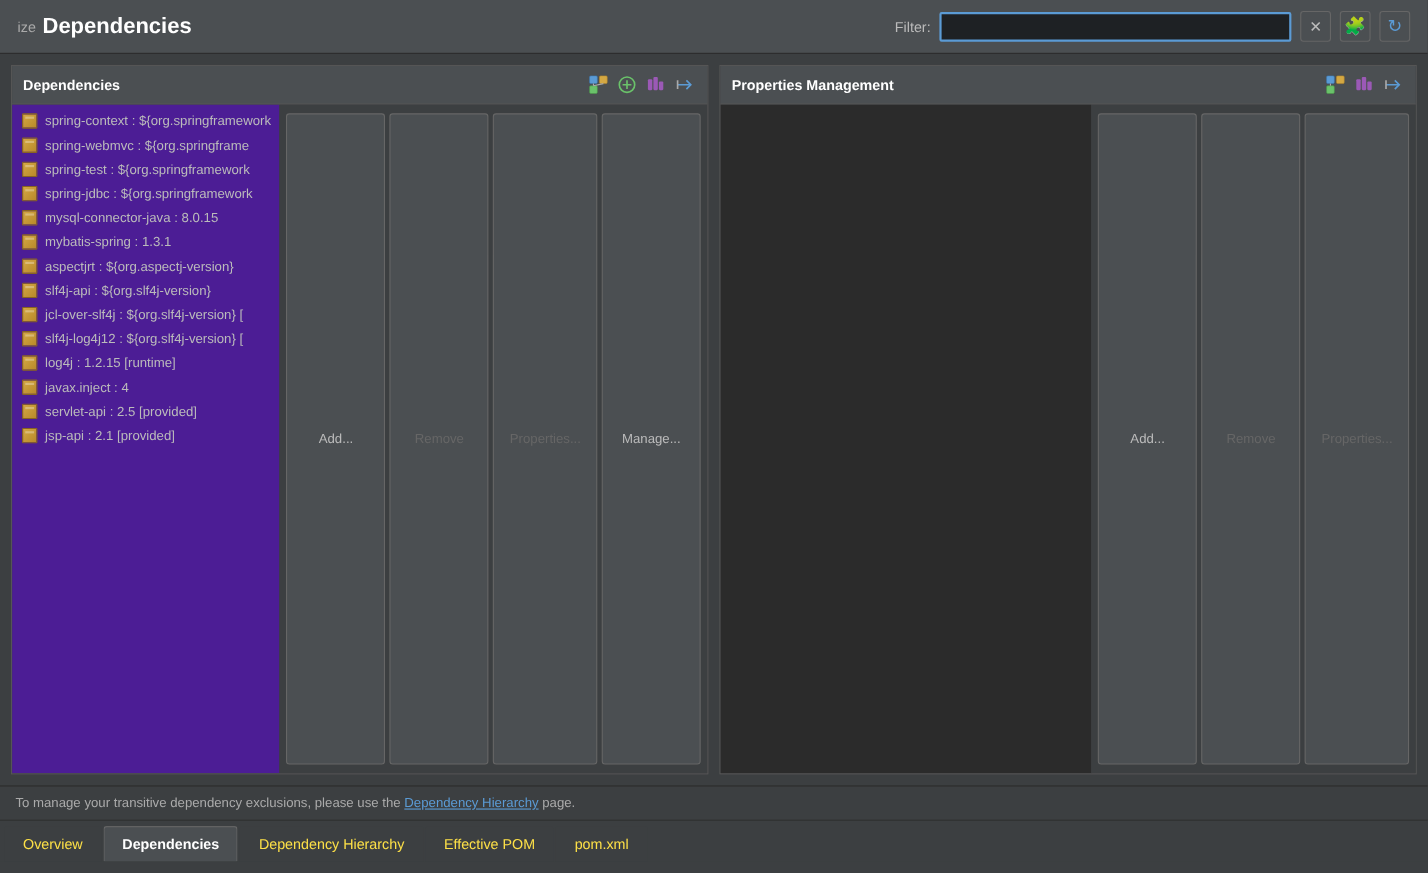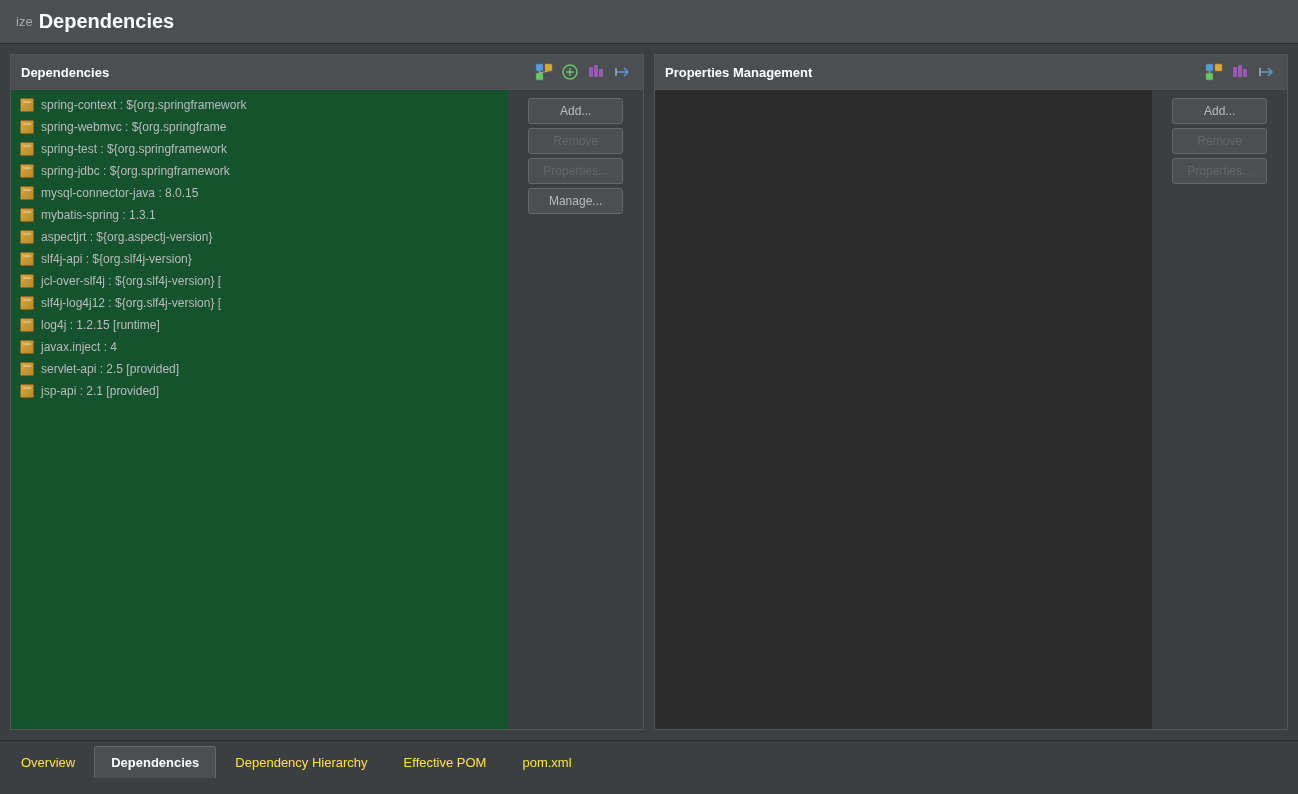--- a/index.html
+++ b/index.html
@@ -129,21 +129,21 @@
     }
 
     .panel-body {
       display: flex;
       flex: 1;
       overflow: hidden;
     }
 
     .dep-list {
       flex: 1;
-      background: #14532d;
+      background: #4c1d95;
       overflow-y: auto;
       padding: 4px 0;
     }
 
     .dep-item {
       padding: 3px 8px;
       display: flex;
       align-items: center;
       gap: 6px;
       cursor: pointer;
@@ -176,23 +176,23 @@
       position: absolute;
       top: 2px;
       left: 2px;
       right: 2px;
       height: 2px;
       background: rgba(255,255,255,0.3);
     }
 
     .action-buttons {
       display: flex;
-      flex-direction: column;
+      flex-direction: row;
       gap: 4px;
-      padding: 8px 20px;
+      padding: 8px 6px;
       background: #3c3f41;
     }
 
     .action-btn {
       background: #4b4f52;
       border: 1px solid #666;
       color: #bbbbbb;
       padding: 5px 14px;
       font-size: 12px;
       cursor: pointer;
@@ -260,20 +260,33 @@
       height: 18px;
     }
   </style>
 </head>
 <body>
 
 <div class="title-bar">
   <div class="title-bar-left">
     <span class="ize-label">ize</span>
     <h1>Dependencies</h1>
+  </div>
+  <div class="filter-area">
+    <span class="filter-label">Filter:</span>
+    <input class="filter-input" type="text" placeholder="" style="">
+    <button class="icon-btn" title="Clear">
+      <span>✕</span>
+    </button>
+    <button class="icon-btn">
+      <span style="font-size:16px;">🧩</span>
+    </button>
+    <button class="icon-btn">
+      <span style="color:#5b9bd5; font-size:16px;">↻</span>
+    </button>
   </div>
 </div>
 
 <div class="main-content">
   <div class="panels-row">
 
     <div class="panel">
       <div class="panel-header">
         <span class="panel-title">Dependencies</span>
         <div class="panel-toolbar">
@@ -439,20 +452,23 @@
         <div class="action-buttons">
           <button class="action-btn">Add...</button>
           <button class="action-btn disabled" disabled="">Remove</button>
           <button class="action-btn disabled" disabled="">Properties...</button>
         </div>
       </div>
     </div>
 
   </div>
 
+  <div class="status-bar">
+    <span>To manage your transitive dependency exclusions, please use the </span><a>Dependency Hierarchy</a><span> page.</span>
+  </div>
 </div>
 
 <div class="tab-bar">
   <div class="tab">Overview</div>
   <div class="tab active">Dependencies</div>
   <div class="tab">Dependency Hierarchy</div>
   <div class="tab">Effective POM</div>
   <div class="tab">pom.xml</div>
 </div>
 

